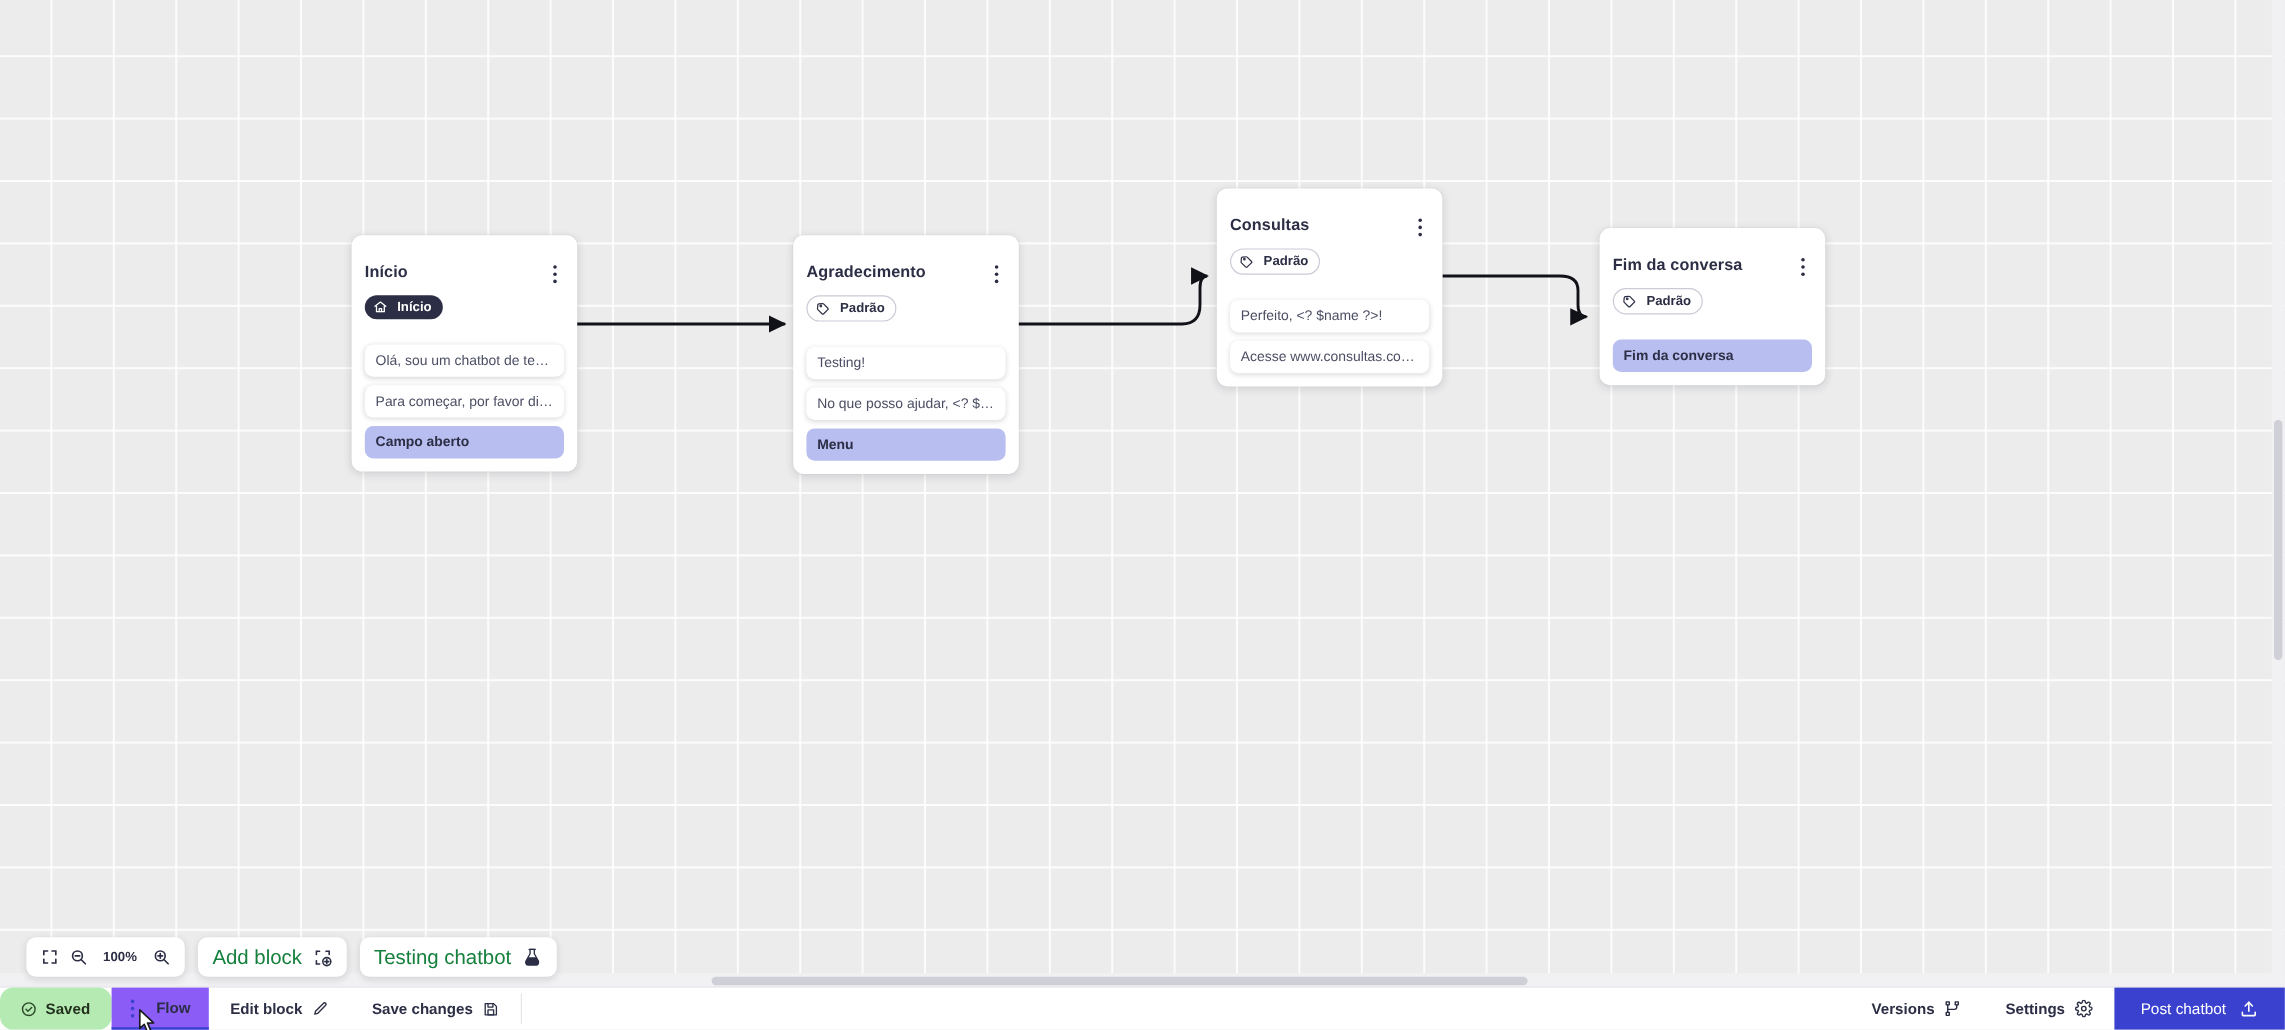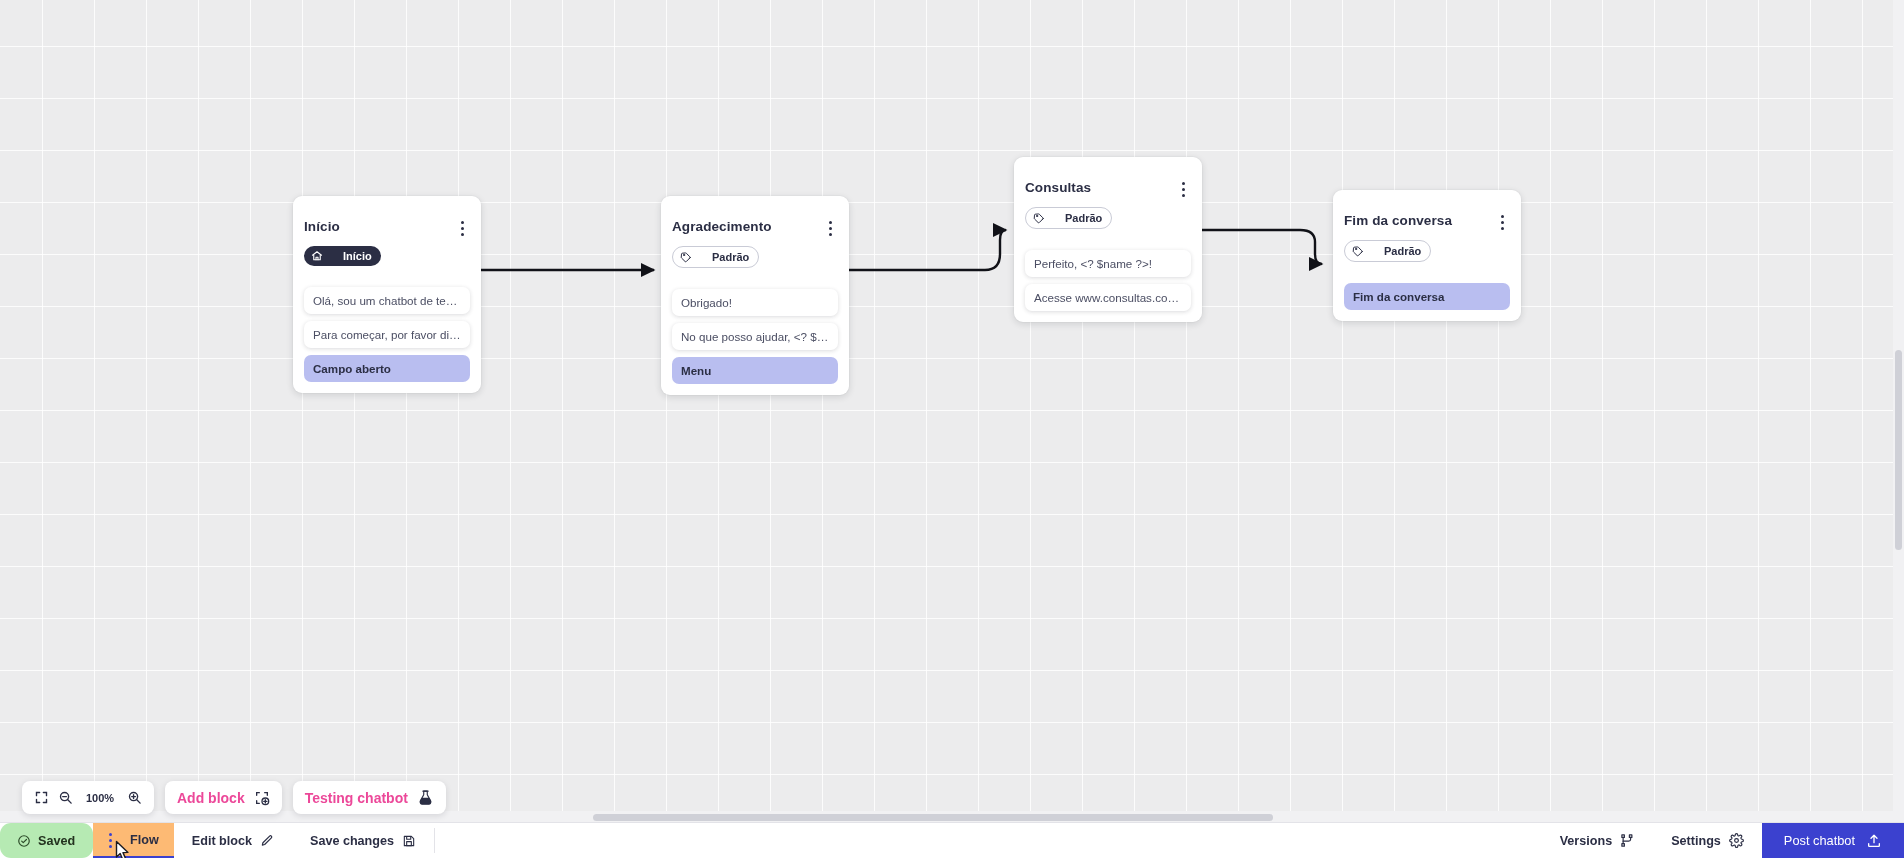--- a/index.html
+++ b/index.html
@@ -49,21 +49,21 @@
   }
   .kebab i {
     position: absolute; left: 7px; width: 3px; height: 3px; border-radius: 50%;
     background: #2b2e44;
   }
   .kebab i:nth-child(1){ top: 2px; }
   .kebab i:nth-child(2){ top: 8px; }
   .kebab i:nth-child(3){ top: 14px; }
 
   .badge {
-    display: inline-flex; align-items: center; gap: 20px;
+    display: inline-flex; align-items: center; gap: 8px;
     font-size: 11px; font-weight: 700; line-height: 1;
     padding: 4px 9px 4px 7px; border-radius: 999px;
     margin-bottom: 9px;
   }
   .badge.dark { background: #2b2e44; color: #ffffff; }
   .badge.outline { background: #ffffff; color: #2b2e44; border: 1.3px solid #c9cbd6; }
   .badge svg { display:block; }
 
   .row {
     background: #ffffff;
@@ -96,21 +96,21 @@
     background: #ffffff;
     border-radius: 8px;
     box-shadow: 0 2px 6px rgba(30,32,45,0.13);
     height: 33px;
     display: flex; align-items: center;
     padding: 0 12px;
     gap: 9px;
     cursor: pointer;
     user-select: none;
   }
-  .tool-pill .lbl { font-size: 14px; color: #ec4899; font-weight: 700; }
+  .tool-pill .lbl { font-size: 17px; color: #15803d; font-weight: 400; }
   .zoom-val { font-size: 11px; color: #2b2e44; font-weight: 700; min-width: 36px; text-align:center;}
   .ico { display: flex; align-items: center; justify-content: center; }
 
   
   #hscroll-track {
     position: absolute; left: 0; bottom: 36px; width: 1904px; height: 11px;
     background: #f1f1f3;
   }
   #hscroll-thumb {
     position: absolute; left: 593px; top: 3px; width: 680px; height: 7px;
@@ -135,21 +135,21 @@
   }
   .saved-chip {
     display: flex; align-items: center; gap: 7px;
     background: #b6eab3; color: #23321f;
     padding: 0 18px 0 17px;
     font-size: 12.6px; font-weight: 600; border-radius: 11px;
   }
   .bb-tab {
     display: flex; align-items: center; gap: 12px;
     padding: 0 15px 0 9px;
-    background: #fdba74;
+    background: #8b5cf6;
     border-bottom: 2.5px solid #3b41cf;
     position: relative;
     cursor: pointer;
   }
   .bb-tab .lbl { font-size: 12.6px; color: #2b2e44; font-weight: 700; }
   .bb-item {
     display: flex; align-items: center; gap: 8px;
     padding: 0 18px;
     cursor: pointer;
   }
@@ -221,21 +221,21 @@
     </div>
     <div class="badge outline">
       <span class="ico">
         <svg width="12" height="12" viewBox="0 0 24 24" fill="none" stroke="#2b2e44" stroke-width="2" stroke-linecap="round" stroke-linejoin="round">
             <path d="M20.5 13.2 12.8 20.9a2 2 0 0 1-2.8 0l-6.9-6.9a2 2 0 0 1-.6-1.6l.5-6.2a2 2 0 0 1 1.8-1.8l6.2-.5a2 2 0 0 1 1.6.6l6.9 6.9a2 2 0 0 1 0 2.8z"></path>
             <circle cx="8" cy="8" r="1.3"></circle>
           </svg>
       </span>
       <span>Padrão</span>
     </div>
-    <div class="row first">Obrigado!</div>
+    <div class="row first">Testing!</div>
     <div class="row">No que posso ajudar, &lt;? $name ...</div>
     <div class="row accent">Menu</div>
   </div>
 
   <div class="node" style="left:1014px; top:157px;">
     <div class="node-head">
       <div class="node-title">Consultas</div>
       <div class="kebab">
           <i></i>
           <i></i>

